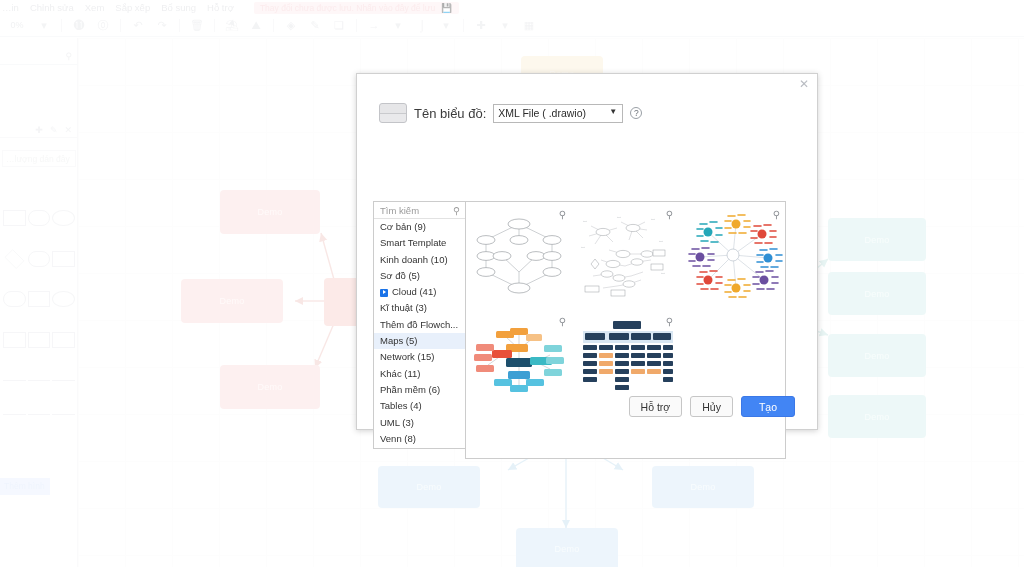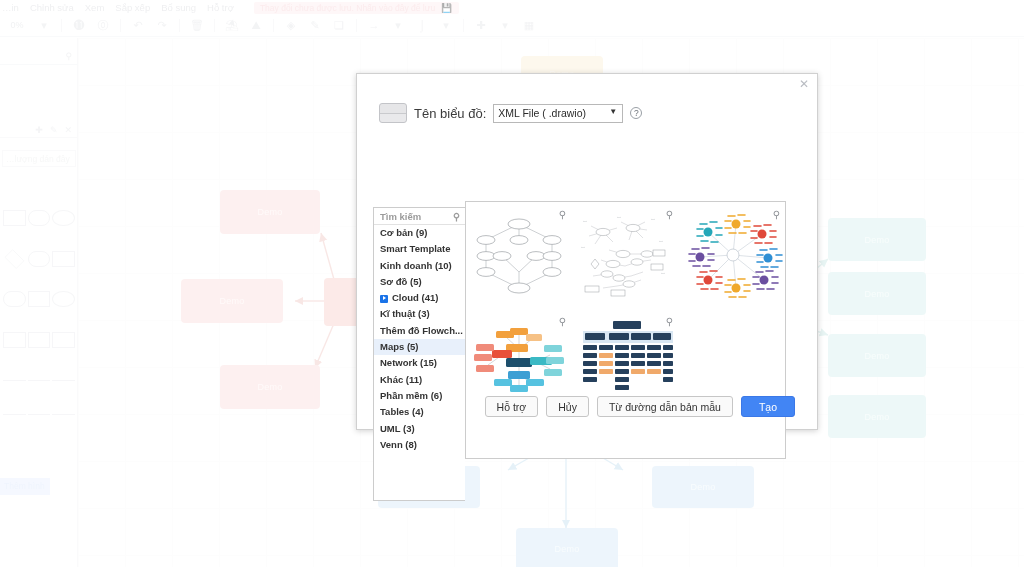--- a/index.html
+++ b/index.html
@@ -130,22 +130,22 @@
   .sel-caret {
     position:absolute; right:6px; top:4px; pointer-events:none;
     font-size:8px; color:#333;
   }
   .help-ic {
     width:12px; height:12px; border:1px solid #9aa0a6; border-radius:50%;
     color:#6a7077; font-size:8.5px; line-height:10px; text-align:center;
     flex:none; cursor:pointer;
   }
   .cat-list {
-    position:absolute; left:16px; top:133px; width:92px; height:294px;
-    border:1px solid #ccc; border-right:none; background:#fff; overflow:hidden;font-weight:bold;
+    position:absolute; left:16px; top:127px; width:92px; height:248px;
+    border:1px solid #ccc; border-right:none; background:#fff; overflow:hidden;
   }
   .cat-search {
     height:17px; border-bottom:1px solid #e2e2e2;
     display:flex; align-items:center; justify-content:space-between;
     padding:0 5px 0 6px; font-size:9.5px; color:#9b9b9b;
   }
   .cat-item {
     height:16.3px; line-height:16.3px; padding-left:6px;
     font-size:9.5px; color:#333; white-space:nowrap;
     overflow:hidden; text-overflow:ellipsis; cursor:pointer;
@@ -545,18 +545,17 @@
           </svg>
         </div>
 
         <div class="tpl-cell"></div>
       </div>
     </div>
 
     <div class="btn-row">
       <button class="btn">Hỗ trợ</button>
       <button class="btn">Hủy</button>
-      <button class="btn">Từ đường dẫn bản mẫu</button>
       <button class="btn primary">Tạo</button>
     </div>
 
   </div>
 </div>
 
 </body></html>

